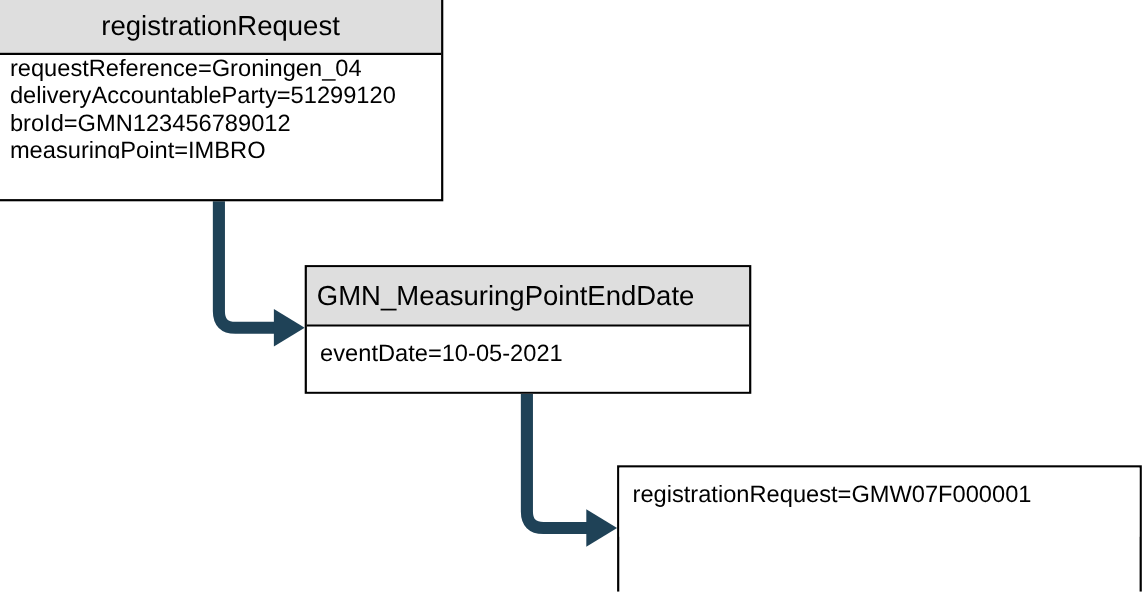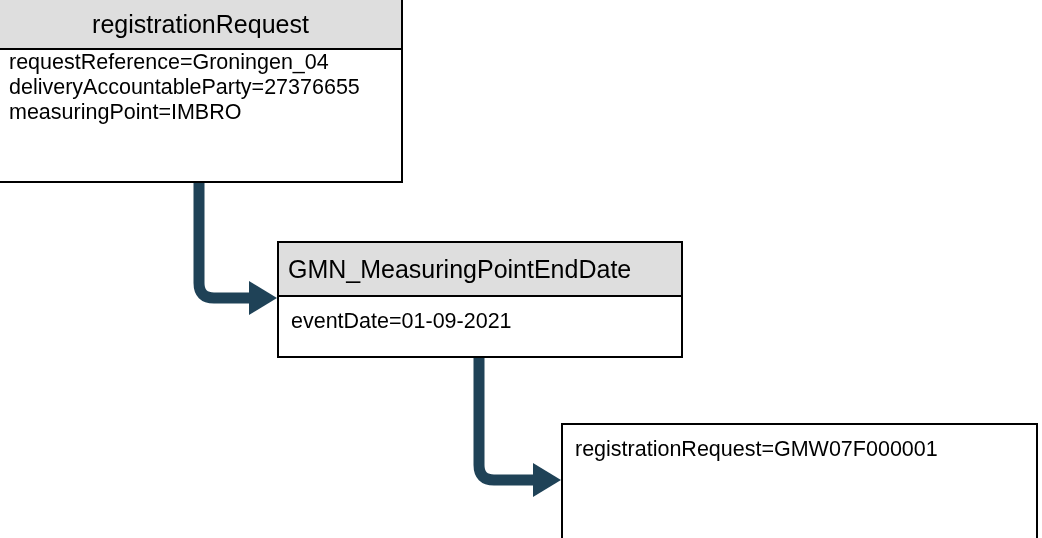--- a/index.html
+++ b/index.html
@@ -132,31 +132,32 @@
     <path d="M 479 358 L 479 465 Q 479 480 494 480 L 536 480" fill="none" stroke="#1F4257" stroke-width="11" stroke-linecap="butt"></path>
     <polygon points="533,463 561,480 533,497" fill="#1F4257"></polygon>
   </svg>
 
   <div class="obj-box" id="box-registration-request">
     <div class="obj-header center-title">
       <span class="obj-header-title">registrationRequest</span>
     </div>
     <div class="obj-body">
       <div class="attr-line">requestReference=Groningen_04</div>
-      <div class="attr-line">deliveryAccountableParty=27376655</div>
+      <div class="attr-line">deliveryAccountableParty=51299120</div>
+      <div class="attr-line">broId=GMN123456789012</div>
       <div class="attr-line">measuringPoint=IMBRO</div>
     </div>
   </div>
 
   <div class="obj-box" id="box-gmn-measuringpointenddate">
     <div class="obj-header left-title">
       <span class="obj-header-title">GMN_MeasuringPointEndDate</span>
     </div>
     <div class="obj-body">
-      <div class="attr-line">eventDate=01-09-2021</div>
+      <div class="attr-line">eventDate=10-05-2021</div>
     </div>
   </div>
 
   <div class="obj-box" id="box-measuring-point">
     <div class="obj-body">
       <div class="attr-line">registrationRequest=GMW07F000001</div>
     </div>
   </div>
 
 </div>

